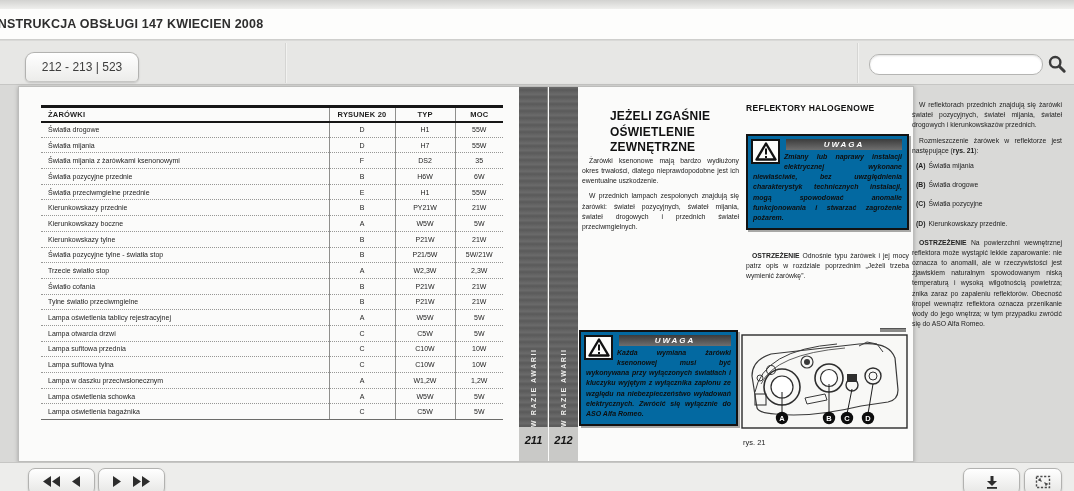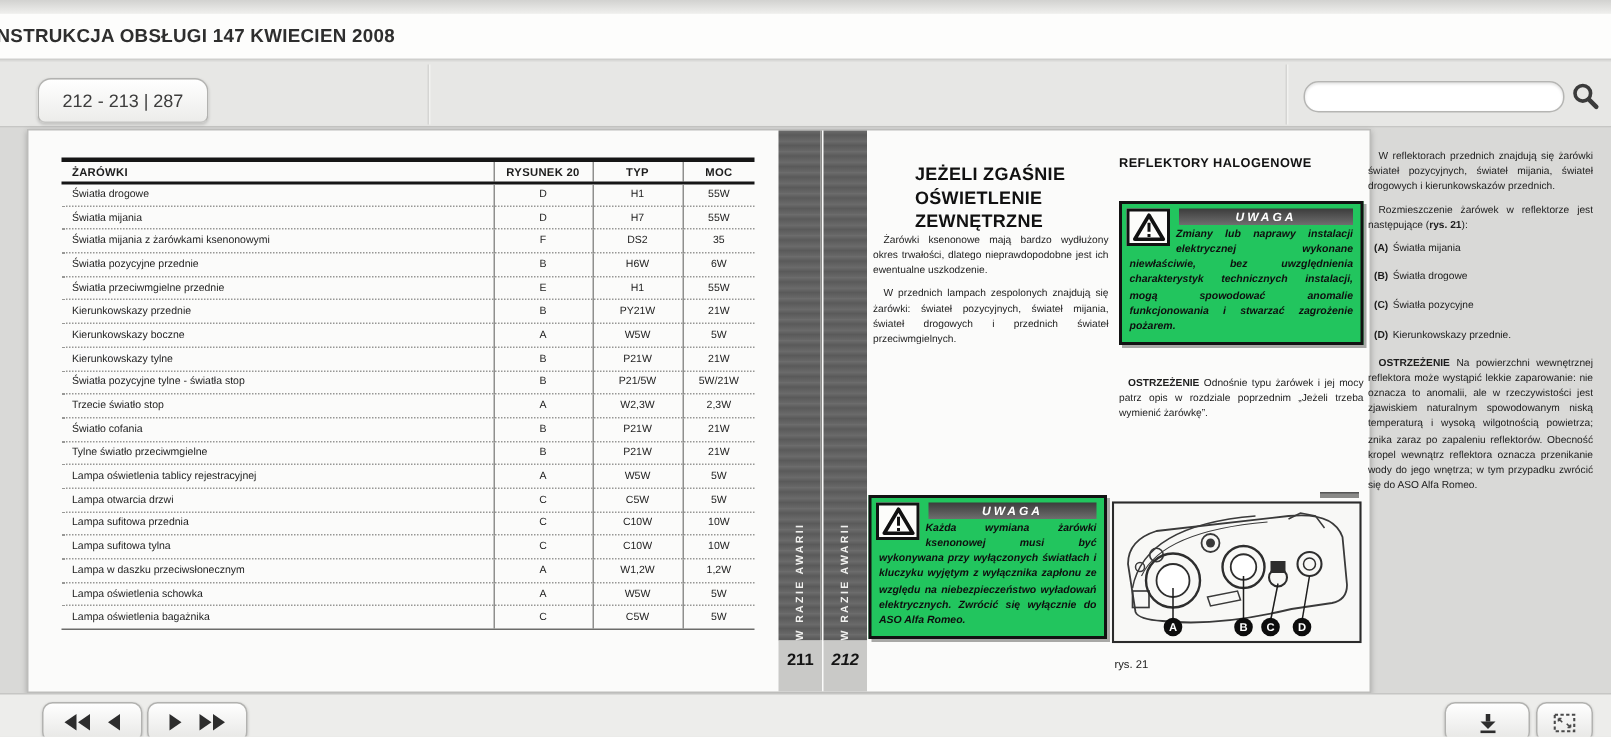--- a/index.html
+++ b/index.html
@@ -52,38 +52,38 @@
   .spine-bar { position:absolute; top:0; width:29px; height:340px;
     background:repeating-linear-gradient(to bottom, #6c6c6c 0px, #5a5a5a 3px, #696969 7px);
     display:flex; justify-content:center; }
   .spine-bar.left { left:0; border-right:1px solid #8a8a88; }
   .spine-bar.right { left:30px; }
   .spine-label { writing-mode:vertical-rl; transform:rotate(180deg); margin-top:14px;
     font-size:7px; font-weight:bold; letter-spacing:1.6px; color:#f1f1ef; white-space:nowrap; }
   .spine-foot { position:absolute; top:340px; width:29px; height:34px; background:#c9c9c7;
     display:flex; justify-content:center; align-items:flex-start; padding-top:7px;
     font-size:11px; font-weight:bold; color:#141414; }
-  .spine-foot.left { left:0; } .spine-foot.right { left:30px;font-style:italic; }
+  .spine-foot.left { left:0;font-style:italic; } .spine-foot.right { left:30px;font-style:italic; }
 
   
   .col { position:absolute; color:#1c1c1c; }
   .col p { font-size:6.8px; line-height:1.5; text-align:justify; text-indent:7px; margin-bottom:5px; }
   .headline { font-size:12px; line-height:1.3; font-weight:bold; color:#111; width:118px; letter-spacing:.2px;margin-left:28px; }
   .subhead { font-size:8.5px; font-weight:bold; color:#111; letter-spacing:.3px; line-height:1.35; }
   .warn-label { font-weight:bold; }
 
   .col1 { left:563px; top:22px; width:157px; }
   .col1 .subhead { margin:17px 0 8px; }
   .col2 { left:727px; top:16px; width:163px; }
   .col3 { left:893px; top:13px; width:150px; }
   .bulb-item { font-size:6.8px; line-height:1.5; margin:0 0 9px 4px; }
   .bulb-item b { margin-right:3px; }
 
   
-  .uwaga { position:absolute; border:2px solid #121212; background:#22c55e;
+  .uwaga { position:absolute; border:2px solid #121212; background:#0369a1;
     box-shadow:2px 2px 0 #a8a8a6; padding:3px 5px 5px; }
   .uwaga-bar { margin-left:33px; height:11px; background:linear-gradient(#3c3c3c,#6e6e6e);
     color:#fff; font-weight:bold; font-style:italic; font-size:8px; letter-spacing:2px;
     display:flex; align-items:center; justify-content:center; }
   .uwaga-body { font-size:7px; font-weight:bold; font-style:italic; line-height:1.45;
     text-align:justify; margin-top:2px; color:#0e0e0e; }
   .tri-float { float:left; width:29px; height:25px; border:2px solid #121212; background:#fcfcfa;
     margin:-13px 4px 2px -2px; display:flex; align-items:center; justify-content:center; }
   .uwaga1 { left:560px; top:243px; width:159px; }
   .uwaga2 { left:727px; top:47px; width:163px; }
@@ -111,21 +111,21 @@
   <div class="top-shade"></div>
 
   <div class="titlebar">
     <span class="viewer-title">INSTRUKCJA OBSŁUGI 147 KWIECIEN 2008</span>
   </div>
 
   <div class="toolbar">
     <div class="vsep" style="left:285px"></div>
     <div class="vsep" style="left:857px"></div>
     <div class="page-tab">
-      <span>212 - 213 | 287</span>
+      <span>212 - 213 | 523</span>
     </div>
     <input class="search-input" type="text" placeholder="" style="">
     <svg class="search-icon" viewBox="0 0 20 20">
       <circle cx="8.2" cy="8.2" r="5.2" fill="none" stroke="#3b3b3b" stroke-width="2.4"></circle>
       <line x1="12.2" y1="12.2" x2="17.2" y2="17.2" stroke="#3b3b3b" stroke-width="3" stroke-linecap="round"></line>
     </svg>
   </div>
 
   <div class="stage">
     <div class="spread">

